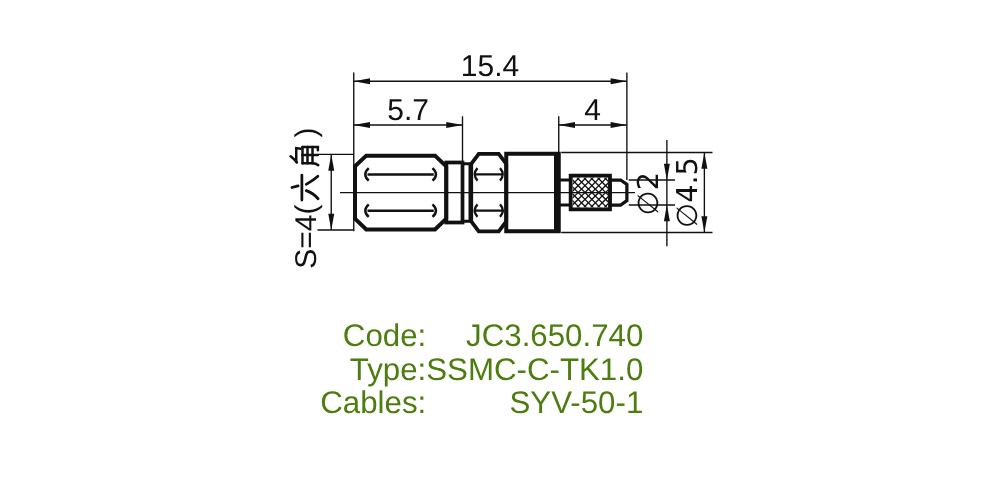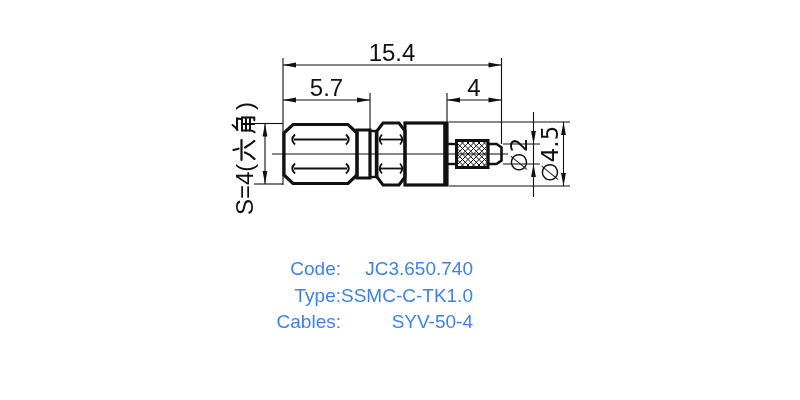--- a/index.html
+++ b/index.html
@@ -1,22 +1,22 @@
 <!DOCTYPE html>
 <html><head>
 <meta charset="utf-8">
 <style>
   html,body{margin:0;padding:0;background:#ffffff;}
   .stage{position:relative;width:800px;height:400px;background:#ffffff;overflow:hidden;
-         font-family:"Liberation Sans",sans-serif;color:#3b82f6;}
+         font-family:"Liberation Sans",sans-serif;color:#4d7c0f;}
   svg{position:absolute;left:0;top:0;}
   .dimtext{font-family:"Liberation Sans",sans-serif;font-size:24px;fill:#111;}
   .diatext{font-family:"DejaVu Sans","Liberation Sans",sans-serif;font-size:23px;fill:#111;}
   .specs{position:absolute;left:200px;top:256px;display:grid;
-         grid-template-columns:141px auto;font-size:19px;line-height:26.5px;}
+         grid-template-columns:141px auto;font-size:25px;line-height:26.5px;}
   .specs .lab{text-align:right;white-space:pre;}
   .specs .val{text-align:right;white-space:pre;}
 </style>
 </head>
 <body>
 
 <div class="stage">
 
   <svg width="800" height="400" viewBox="0 0 800 400">
 
@@ -154,17 +154,17 @@
       </g>
     </g>
   </svg>
 
   <div class="specs">
     <div class="lab">Code:</div>
     <div class="val">JC3.650.740</div>
     <div class="lab">Type:</div>
     <div class="val">SSMC-C-TK1.0</div>
     <div class="lab">Cables:</div>
-    <div class="val">SYV-50-4</div>
+    <div class="val">SYV-50-1</div>
     <div class="lab"></div>
   </div>
 
 </div>
 
 </body></html>

